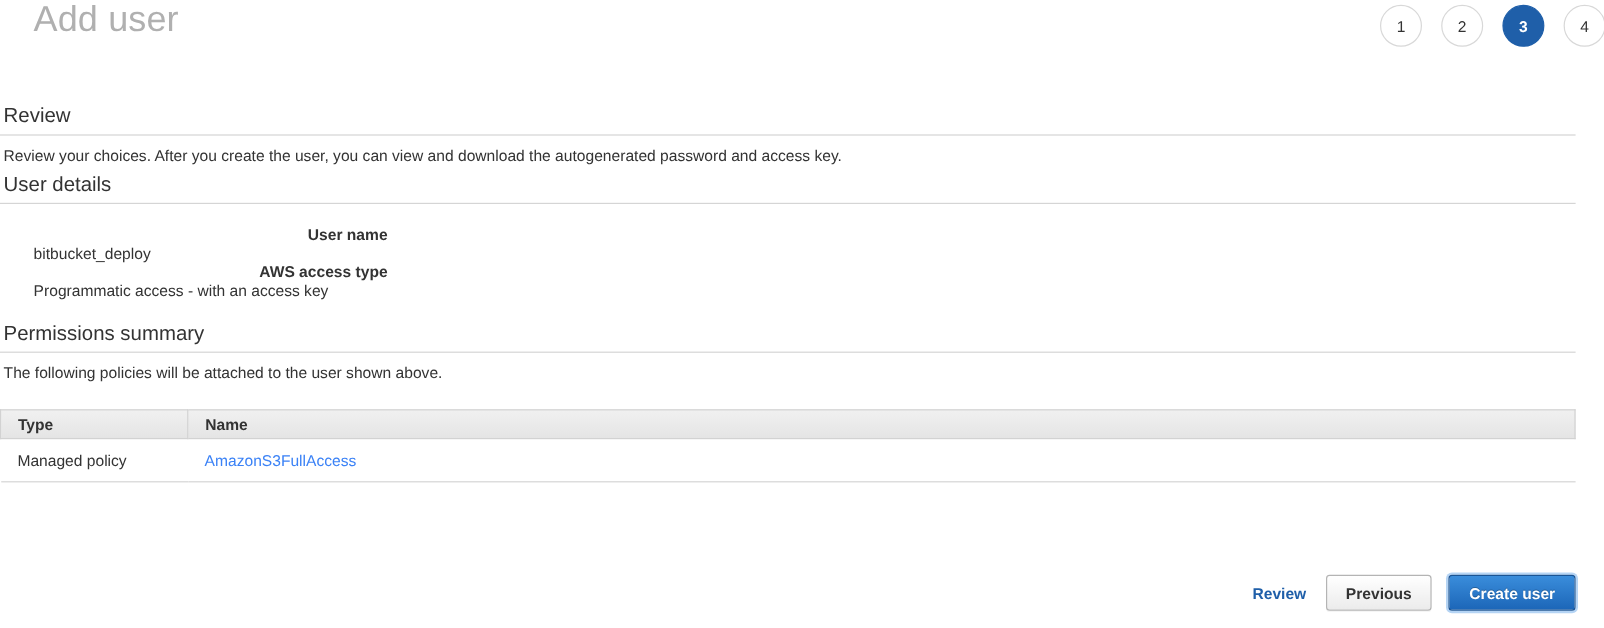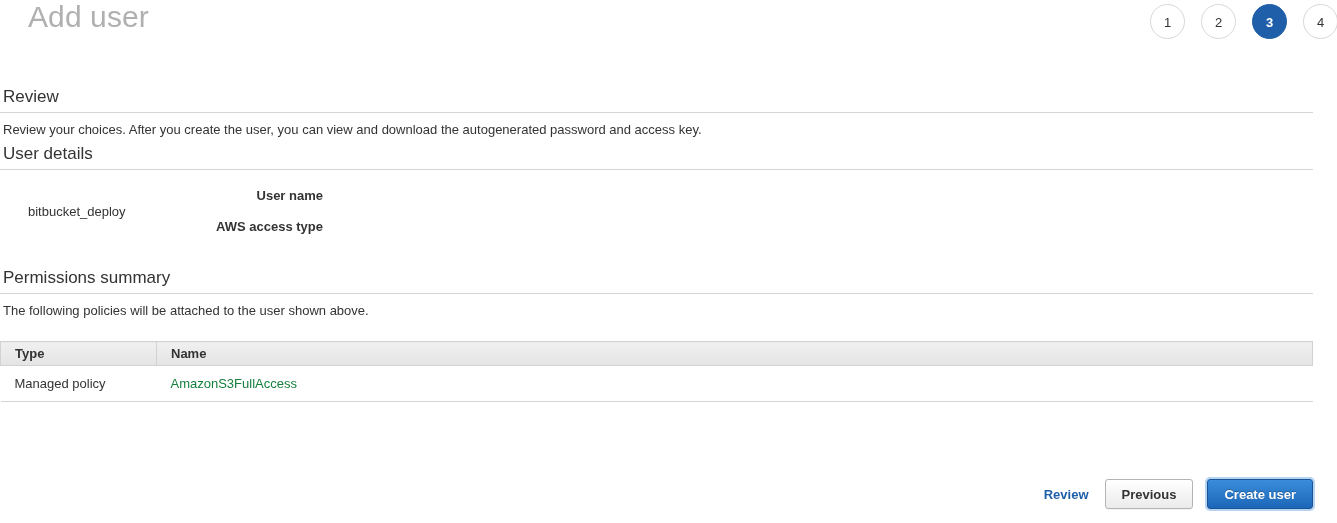--- a/index.html
+++ b/index.html
@@ -159,21 +159,21 @@
     border-bottom: 1px solid #d5d5d5;
     font-size: 13px;
     color: #333333;
     text-align: left;
     padding: 0 0 0 14px;
     box-sizing: border-box;
     background: #ffffff;
   }
   .col-type { width: 156px; }
   .policy-link {
-    color: #15803d;
+    color: #3b82f6;
     text-decoration: none;
     font-size: 13px;
   }
 
   
   .actions {
     position: absolute;
     right: 24px;
     bottom: 14px;
     display: flex;
@@ -240,20 +240,21 @@
   <div id="user-details-section">
     <h2 class="section-title">User details</h2>
     <div class="rule"></div>
     <div class="detail-list">
       <div class="detail-row">
         <div class="detail-label">User name</div>
         <div class="detail-value">bitbucket_deploy</div>
       </div>
       <div class="detail-row">
         <div class="detail-label">AWS access type</div>
+        <div class="detail-value">Programmatic access - with an access key</div>
       </div>
     </div>
   </div>
 
   <div id="permissions-section">
     <h2 class="section-title">Permissions summary</h2>
     <div class="rule"></div>
     <div class="section-desc">The following policies will be attached to the user shown above.</div>
   </div>
 

